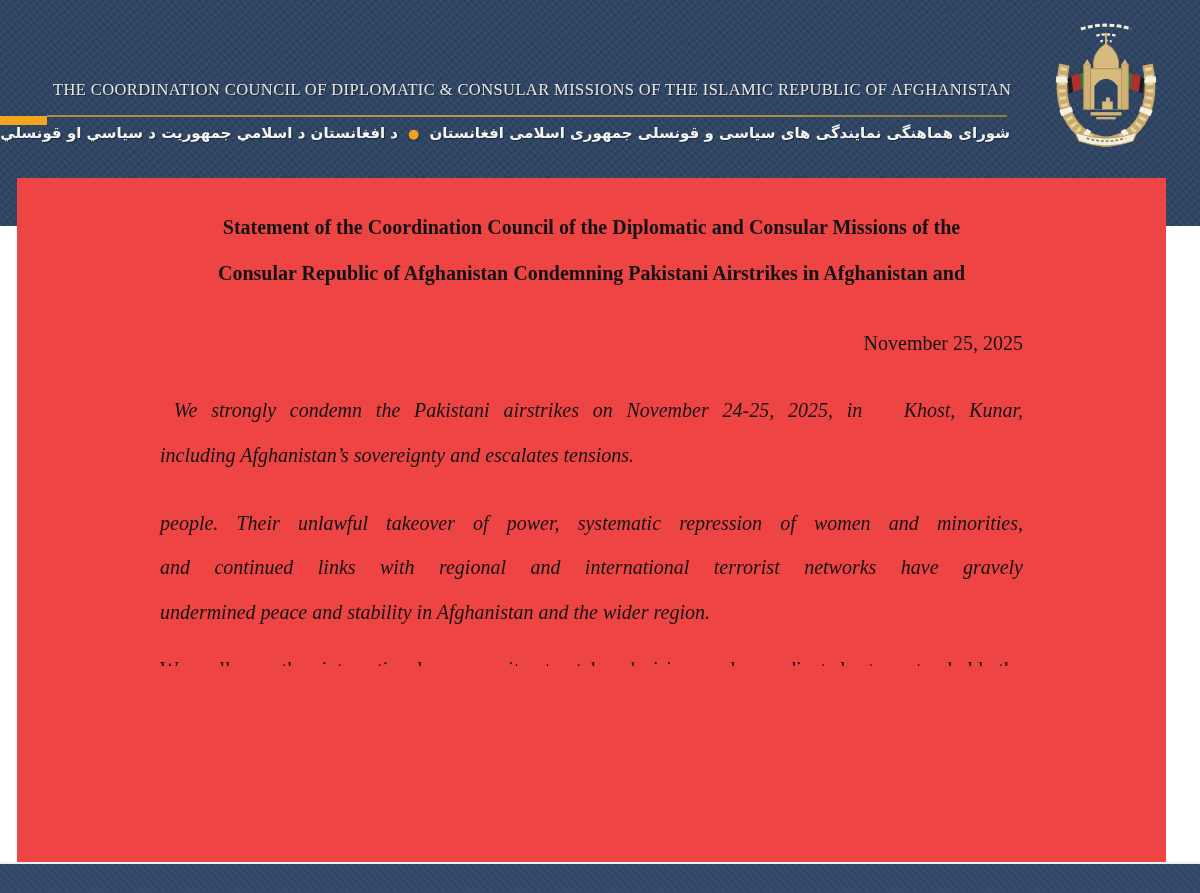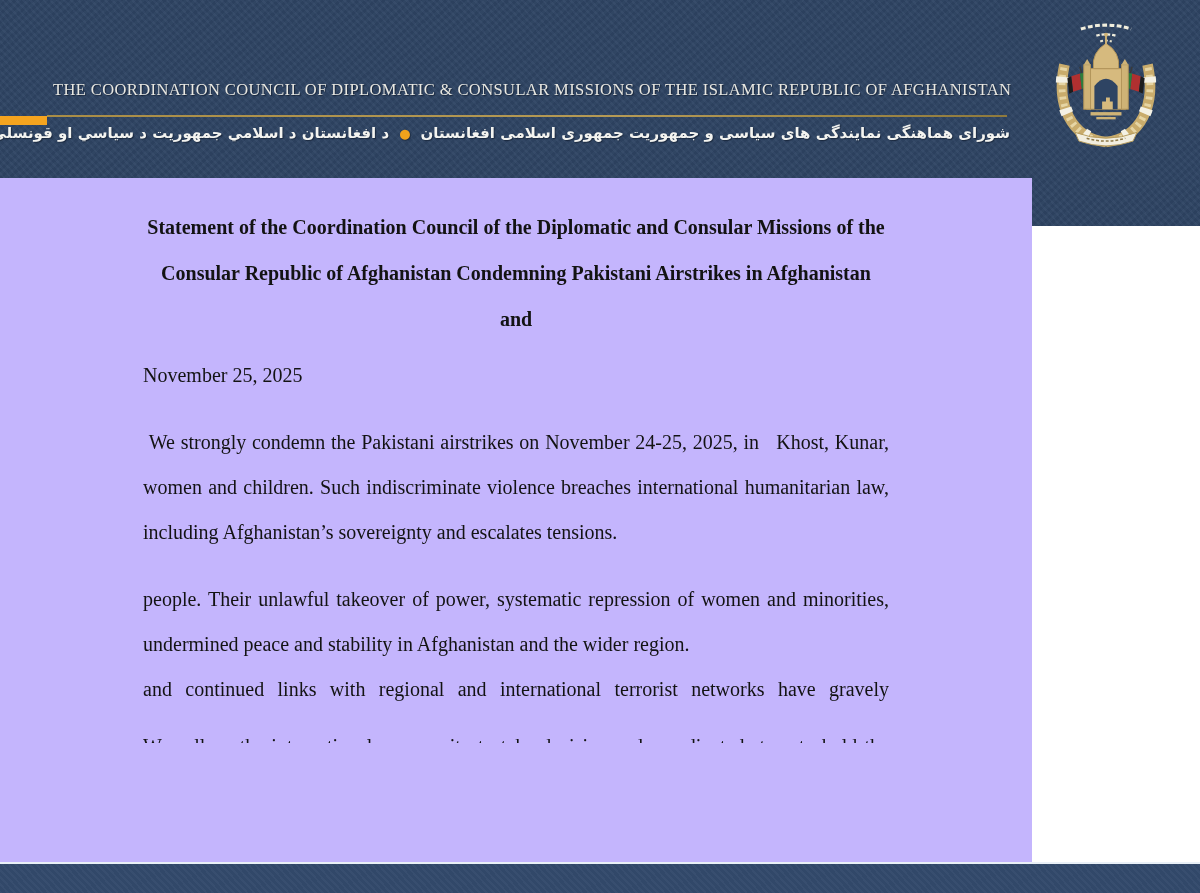--- a/index.html
+++ b/index.html
@@ -38,29 +38,29 @@
     font-family:"DejaVu Sans",sans-serif; font-weight:bold;
     font-size:15px; color:#f4f4f0; white-space:nowrap;
     text-shadow:1px 1px 1px rgba(8,16,30,0.5);
   }
   .subtitle-bullet { color:#f0a21c; font-size:13px; padding:0 10px; }
 
   .emblem { position:absolute; left:1048px; top:20px; width:116px; height:132px; }
 
   
   .doc {
-    position:absolute; top:178px; left:0; width:1032px; height:686px;
-    background:#c4b5fd; color:#131313;
+    position:absolute; top:178px; left:17px; width:1149px; height:686px;
+    background:#ef4444; color:#131313;
   }
   .doc-inner { padding:26px 143px 0 143px; font-size:20px; }
 
   .doc-title { font-weight:bold; text-align:center; line-height:46px; }
-  .doc-date  { text-align:left; line-height:32px; margin-top:17px; }
+  .doc-date  { text-align:right; line-height:32px; margin-top:31px; }
 
-  .para { margin-top:29px; }
+  .para { margin-top:29px;font-style:italic; }
   .para + .para { margin-top:23px; }
   .para .line { line-height:44.8px; text-align:justify; text-align-last:justify; }
   .para .line.last { text-align-last:left; }
 
   .clipped-line {
     margin-top:25px; height:6px; overflow:hidden;
   }
   .clipped-line .line {
     line-height:18px; text-align:justify; text-align-last:justify;
   }
@@ -82,21 +82,21 @@
 <div class="page">
 
   <div class="header">
 
     <div class="header-title">THE COORDINATION COUNCIL OF DIPLOMATIC &amp; CONSULAR MISSIONS OF THE ISLAMIC REPUBLIC OF AFGHANISTAN</div>
 
     <div class="gold-line"></div>
     <div class="orange-accent"></div>
 
     <div class="header-subtitle" dir="rtl">
-      <span>شورای هماهنگی نمایندگی های سیاسی و جمهوریت جمهوری اسلامی افغانستان</span><span class="subtitle-bullet">●</span><span>د افغانستان د اسلامي جمهوریت د سیاسي او قونسلي استازولیو د همغږۍ شورا</span>
+      <span>شورای هماهنگی نمایندگی های سیاسی و قونسلی جمهوری اسلامی افغانستان</span><span class="subtitle-bullet">●</span><span>د افغانستان د اسلامي جمهوریت د سیاسي او قونسلي استازولیو د همغږۍ شورا</span>
     </div>
 
     <svg class="emblem" viewBox="0 0 120 136">
 
       <path d="M34 9 q26 -8 52 0" stroke="#f1eedd" stroke-width="3.2" fill="none" stroke-dasharray="5 2.5"></path>
       <path d="M50 16 q10 -3 20 0" stroke="#f1eedd" stroke-width="2.4" fill="none" stroke-dasharray="3.5 2"></path>
       <path d="M54 22 q6 -2 12 0" stroke="#e7e2cc" stroke-width="2" fill="none" stroke-dasharray="3 2"></path>
 
       <path d="M60 126 C 24 122 8 88 17 46" stroke="#c9ac6c" stroke-width="11" fill="none"></path>
       <path d="M60 126 C 96 122 112 88 103 46" stroke="#c9ac6c" stroke-width="11" fill="none"></path>
@@ -141,28 +141,27 @@
 
       <div class="doc-title">
         <div>Statement of the Coordination Council of the Diplomatic and Consular Missions of the</div>
         <div>Consular Republic of Afghanistan Condemning Pakistani Airstrikes in Afghanistan and</div>
       </div>
 
       <div class="doc-date">November 25, 2025</div>
 
       <div class="para">
         <div class="line">&nbsp;We strongly condemn the Pakistani airstrikes on November 24-25, 2025, in &nbsp; Khost, Kunar,</div>
-        <div class="line">women and children. Such indiscriminate violence breaches international humanitarian law,</div>
         <div class="line last">including Afghanistan’s sovereignty and escalates tensions.</div>
       </div>
 
       <div class="para">
         <div class="line">people. Their unlawful takeover of power, systematic repression of women and minorities,</div>
+        <div class="line">and continued links with regional and international terrorist networks have gravely</div>
         <div class="line last">undermined peace and stability in Afghanistan and the wider region.</div>
-        <div class="line">and continued links with regional and international terrorist networks have gravely</div>
       </div>
 
       <div class="clipped-line">
         <div class="line">We call on the international community to take decisive and coordinated steps to hold the</div>
       </div>
 
     </div>
   </div>
 
   <div class="pre-footer"></div>

